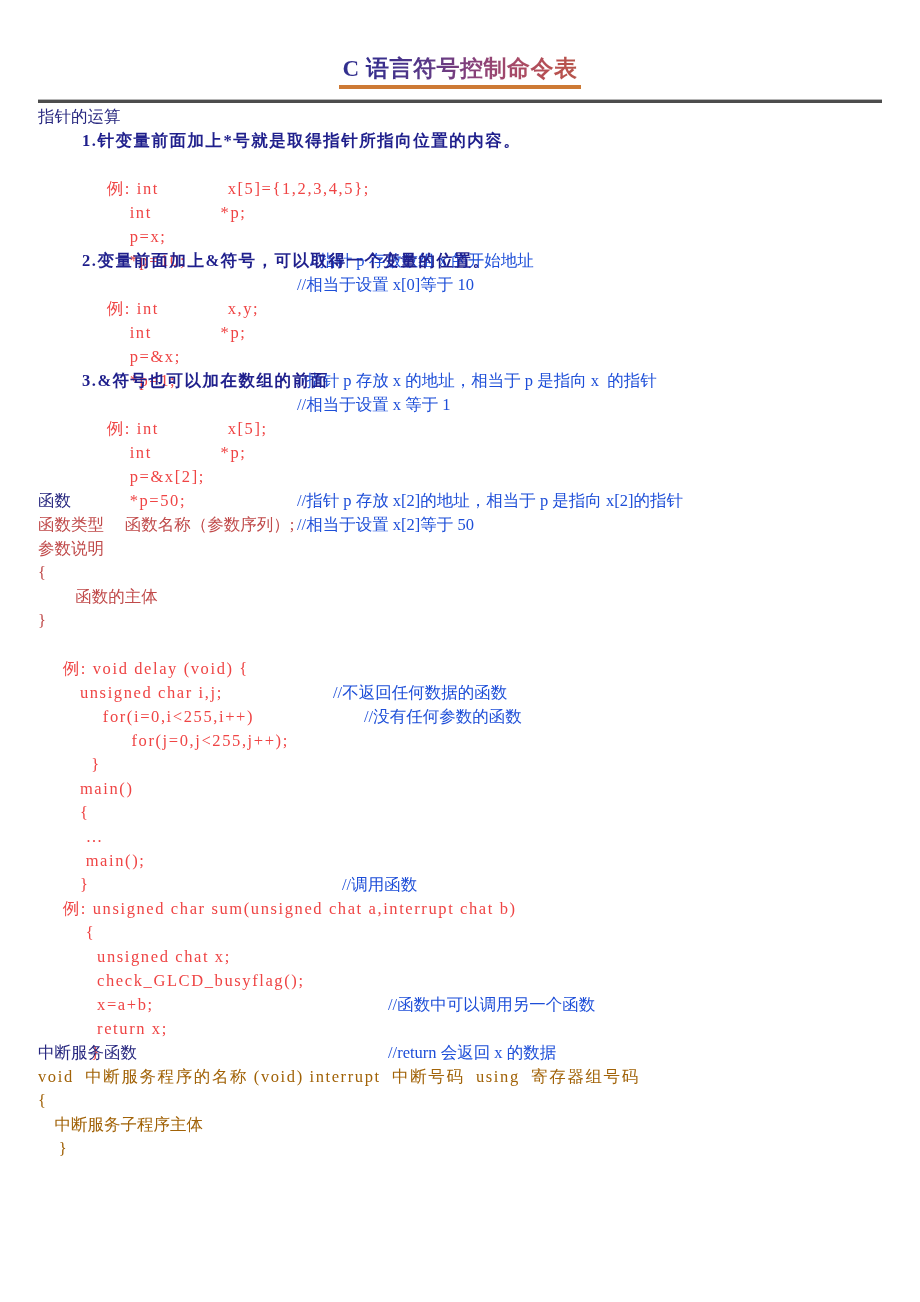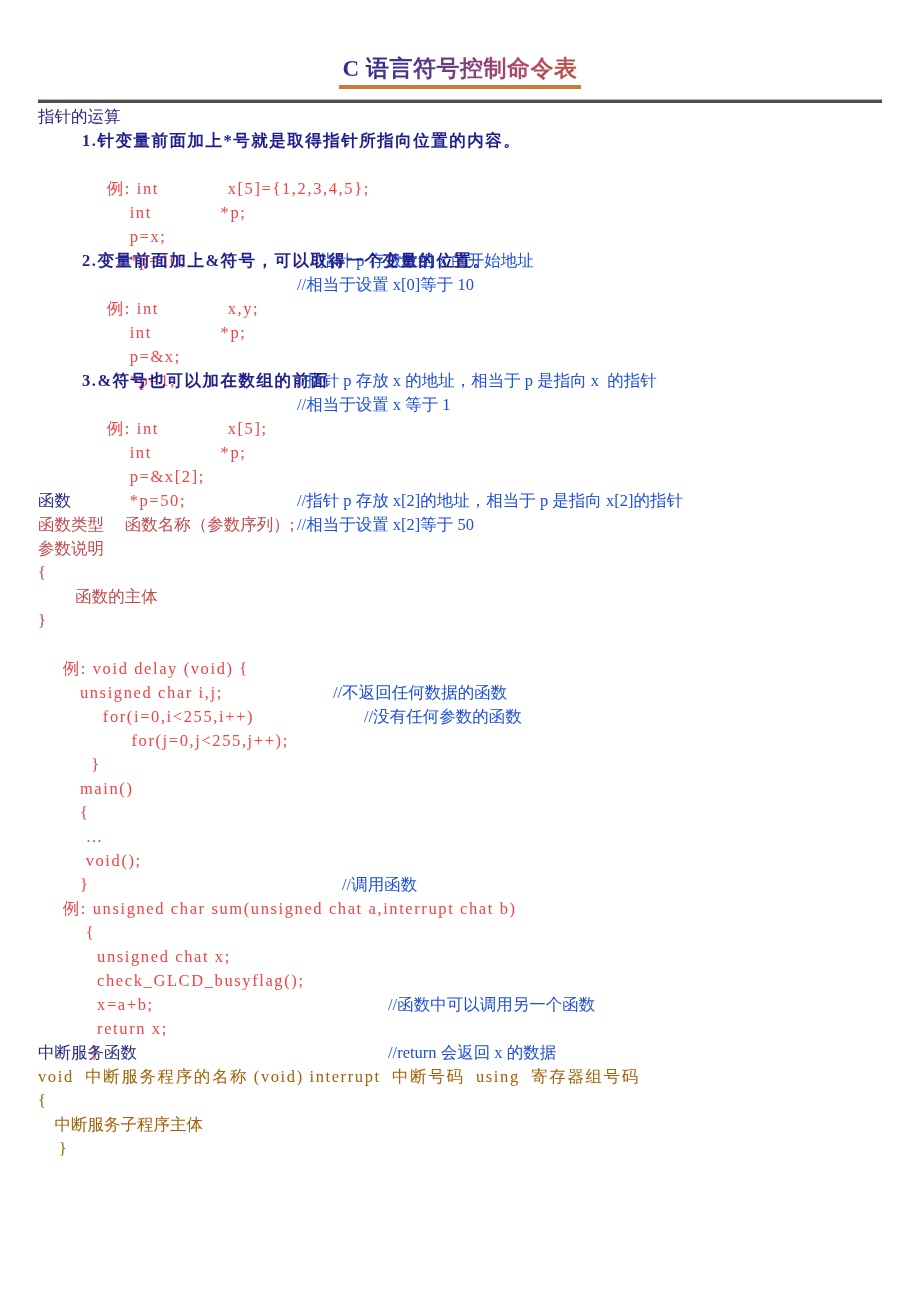--- a/index.html
+++ b/index.html
@@ -192,21 +192,21 @@
     <div class="line">
       <span class="code ml-head c-black">   main()</span>
     </div>
     <div class="line">
       <span class="code ml-head c-black">   {</span>
     </div>
     <div class="line">
       <span class="code ml-head c-black">    …</span>
     </div>
     <div class="line">
-      <span class="code ml-head c-black">    void();</span>
+      <span class="code ml-head c-black">    main();</span>
       <span class="cmt cn" style="left:342px;">//调用函数</span>
     </div>
     <div class="line">
       <span class="code ml-head c-black">   }</span>
     </div>
 
     <div class="line">
       <span class="code ml-head c-black">例: unsigned char sum(unsigned chat a,interrupt chat b)</span>
     </div>
     <div class="line">

